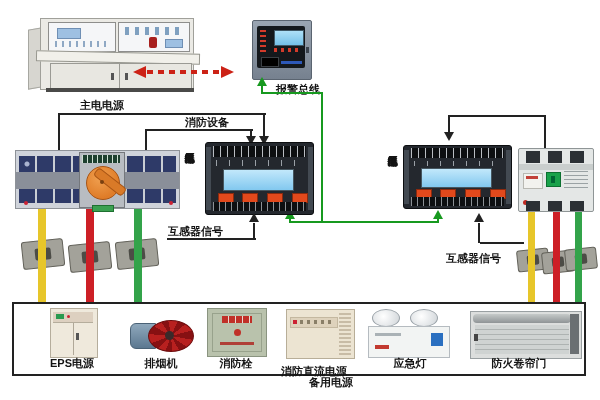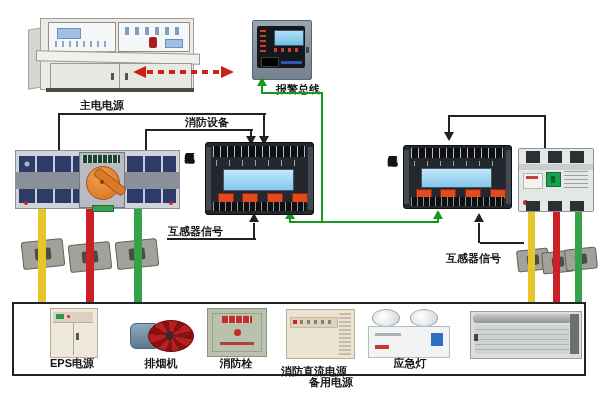--- a/index.html
+++ b/index.html
@@ -275,16 +275,17 @@
       <div style="position:absolute;right:2px;top:2px;width:9px;height:40px;background:#6a6f72;"></div>
       <div style="position:absolute;left:3px;top:22px;width:4px;height:7px;background:#444;"></div>
     </div>
   </div>
 
   <div class="lbl" style="left:42px;top:356px;width:60px;text-align:center;">EPS电源</div>
   <div class="lbl" style="left:132px;top:356px;width:58px;text-align:center;">排烟机</div>
   <div class="lbl" style="left:206px;top:356px;width:60px;text-align:center;">消防栓</div>
   <div class="lbl" style="left:281px;top:364px;width:74px;">消防直流电源</div>
   <div class="lbl" style="left:385px;top:356px;width:50px;text-align:center;">应急灯</div>
+  <div class="lbl" style="left:483px;top:356px;width:72px;text-align:center;">防火卷帘门</div>
 
   <div class="lbl" style="left:303px;top:375px;width:56px;text-align:center;">备用电源</div>
 
 </div>
 
 </body></html>

